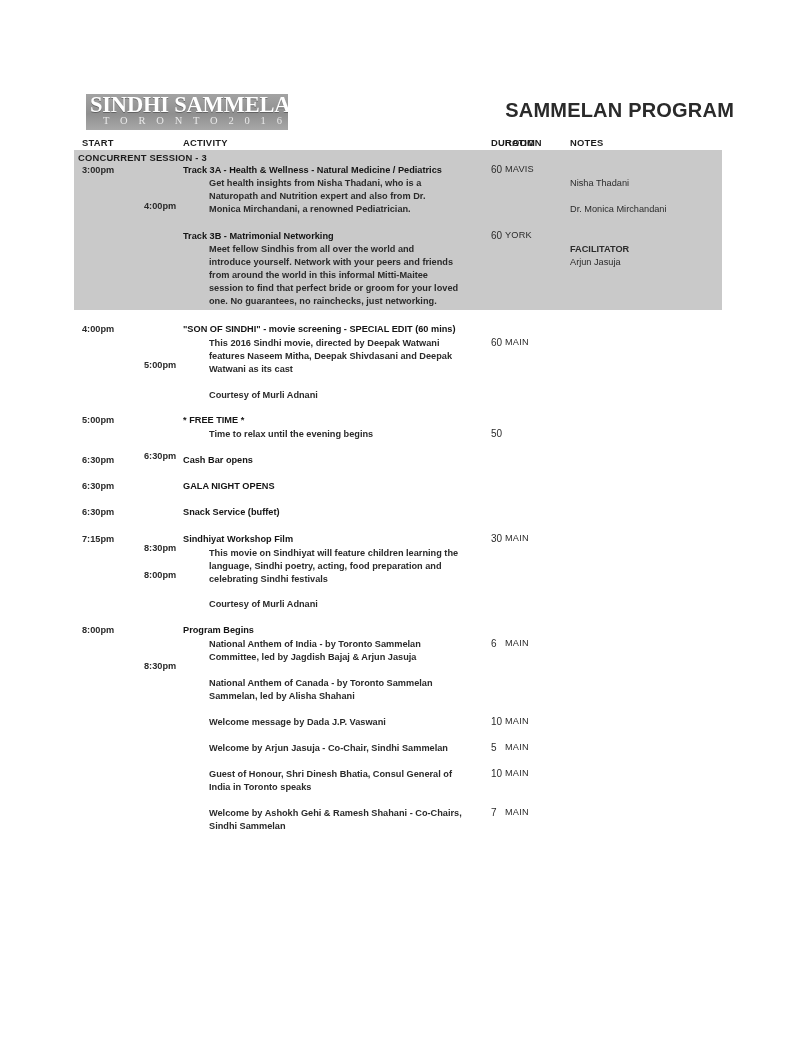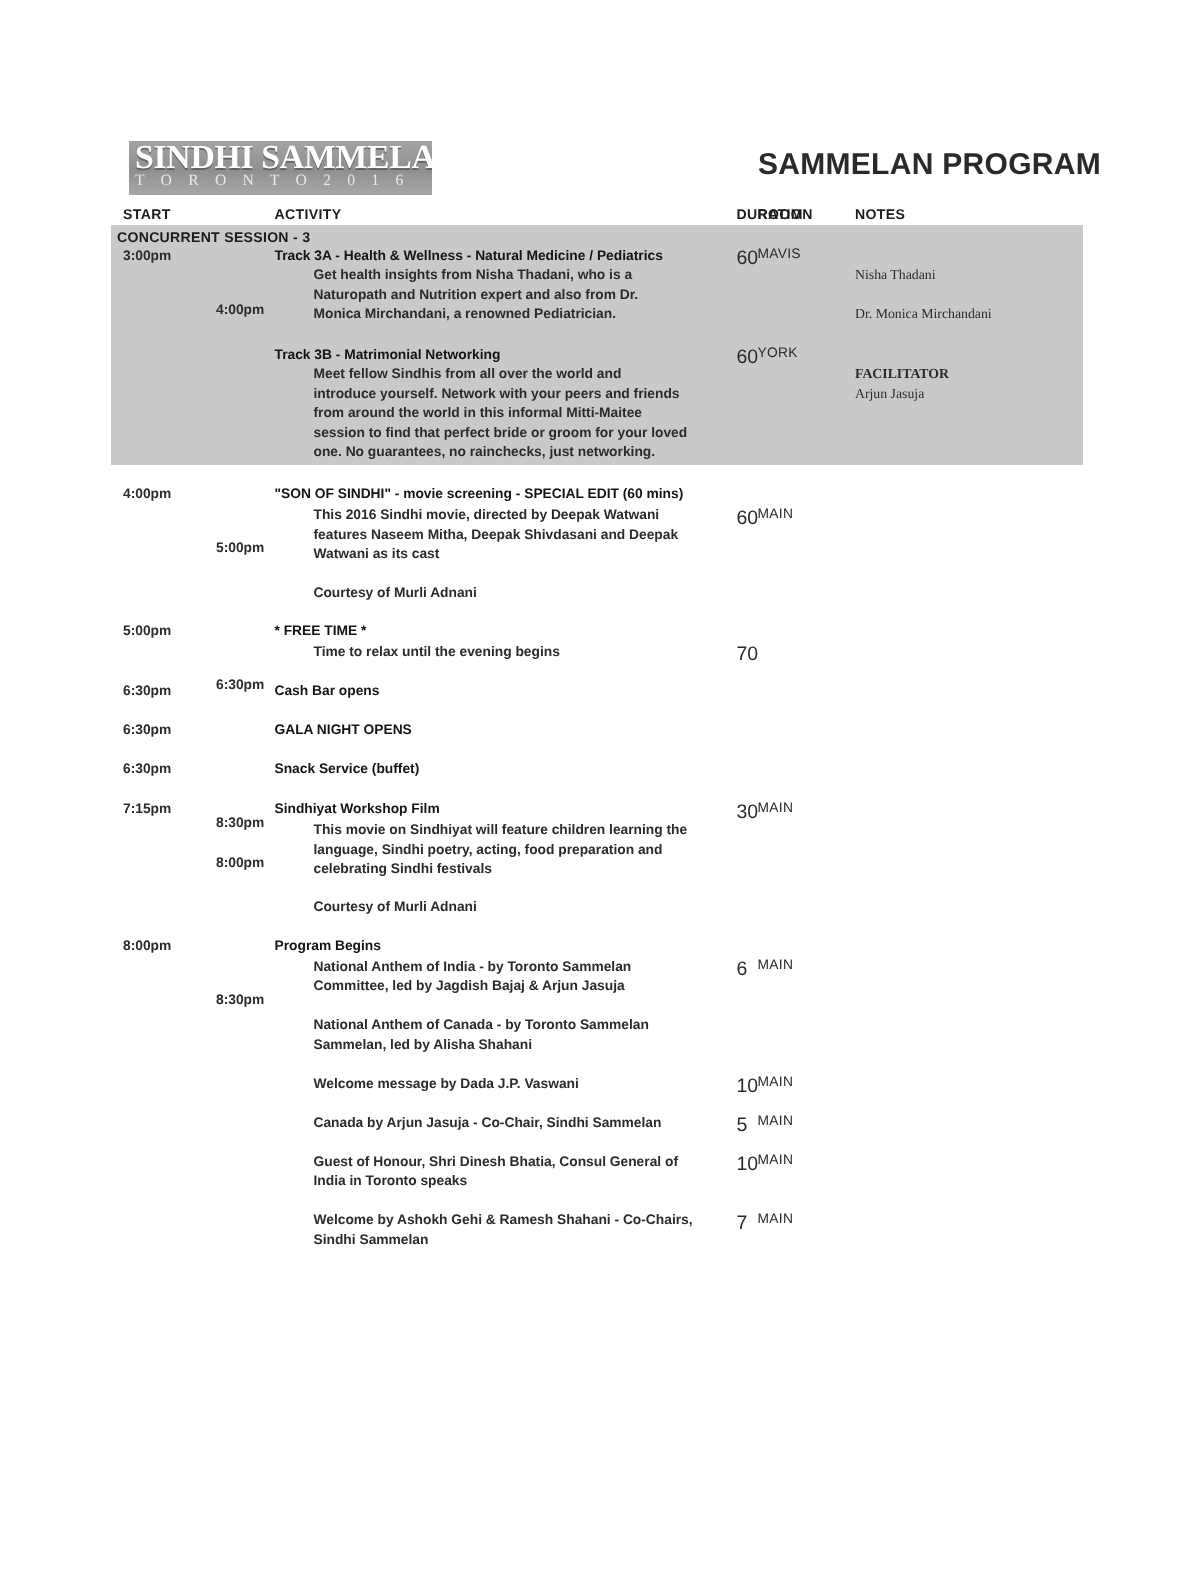--- a/index.html
+++ b/index.html
@@ -53,21 +53,21 @@
     letter-spacing: -0.2px;
     color: #ffffff;
     white-space: nowrap;
     text-shadow: 0 1px 0 rgba(60,60,60,0.55);
   }
   .logo-sub {
     position: absolute;
     left: 4px;
     top: 21px;
     width: 196px;
-    text-align: left;
+    text-align: right;
     font-family: "Liberation Serif", serif;
     font-size: 10.5px;
     line-height: 12px;
     letter-spacing: 4.1px;
     color: #e9e9e9;
     white-space: nowrap;
   }
   .masthead-title {
     position: absolute;
     right: 0px;
@@ -122,23 +122,23 @@
 
   
   .row {
     position: absolute;
     left: 0;
     width: 800px;
   }
   .t { font-size: 9.2px; line-height: 12.6px; color: #2b2b2b; font-weight: bold; }
   .b { font-weight: bold; color: #141414; }
   .ind { padding-left: 26px; }
-  .num  { font-size: 13px; color: #2b2b2b; }
+  .num  { font-size: 10px; color: #2b2b2b; }
   .roomtxt { font-size: 9.2px; color: #2b2b2b; letter-spacing: 0.2px; }
-  .notetxt { font-size: 9.2px; line-height: 12.6px; color: #2b2b2b; font-family: Liberation Serif, serif; }
+  .notetxt { font-size: 9.2px; line-height: 12.6px; color: #2b2b2b; }
   .nowrap { white-space: nowrap; }
 </style>
 </head>
 <body>
 
 <div class="page">
 
   <div class="masthead">
     <div class="logo-box">
       <div class="logo-main">SINDHI SAMMELAN</div>
@@ -221,21 +221,21 @@
     <div class="col-act t ind">Courtesy of Murli Adnani</div>
   </div>
 
   <div class="row" style="top:414px;">
     <div class="col-start t">5:00pm</div>
     <div class="col-end t">6:30pm</div>
     <div class="col-act t b">* FREE TIME *</div>
   </div>
   <div class="row" style="top:428px;">
     <div class="col-act t ind">Time to relax until the evening begins</div>
-    <div class="col-dur num">70</div>
+    <div class="col-dur num">50</div>
   </div>
 
   <div class="row" style="top:454px;">
     <div class="col-start t">6:30pm</div>
     <div class="col-end t"></div>
     <div class="col-act t b">Cash Bar opens</div>
   </div>
 
   <div class="row" style="top:480px;">
     <div class="col-start t">6:30pm</div>
@@ -293,21 +293,21 @@
     <div class="col-act t ind">Sammelan, led by Alisha Shahani</div>
   </div>
 
   <div class="row" style="top:716px;">
     <div class="col-act t ind">Welcome message by Dada J.P. Vaswani</div>
     <div class="col-dur num">10</div>
     <div class="col-room roomtxt">MAIN</div>
   </div>
 
   <div class="row" style="top:742px;">
-    <div class="col-act t ind">Canada by Arjun Jasuja - Co-Chair, Sindhi Sammelan</div>
+    <div class="col-act t ind">Welcome by Arjun Jasuja - Co-Chair, Sindhi Sammelan</div>
     <div class="col-dur num">5</div>
     <div class="col-room roomtxt">MAIN</div>
   </div>
 
   <div class="row" style="top:768px;">
     <div class="col-act t ind">Guest of Honour, Shri Dinesh Bhatia, Consul General of</div>
     <div class="col-dur num">10</div>
     <div class="col-room roomtxt">MAIN</div>
   </div>
   <div class="row" style="top:781px;">

